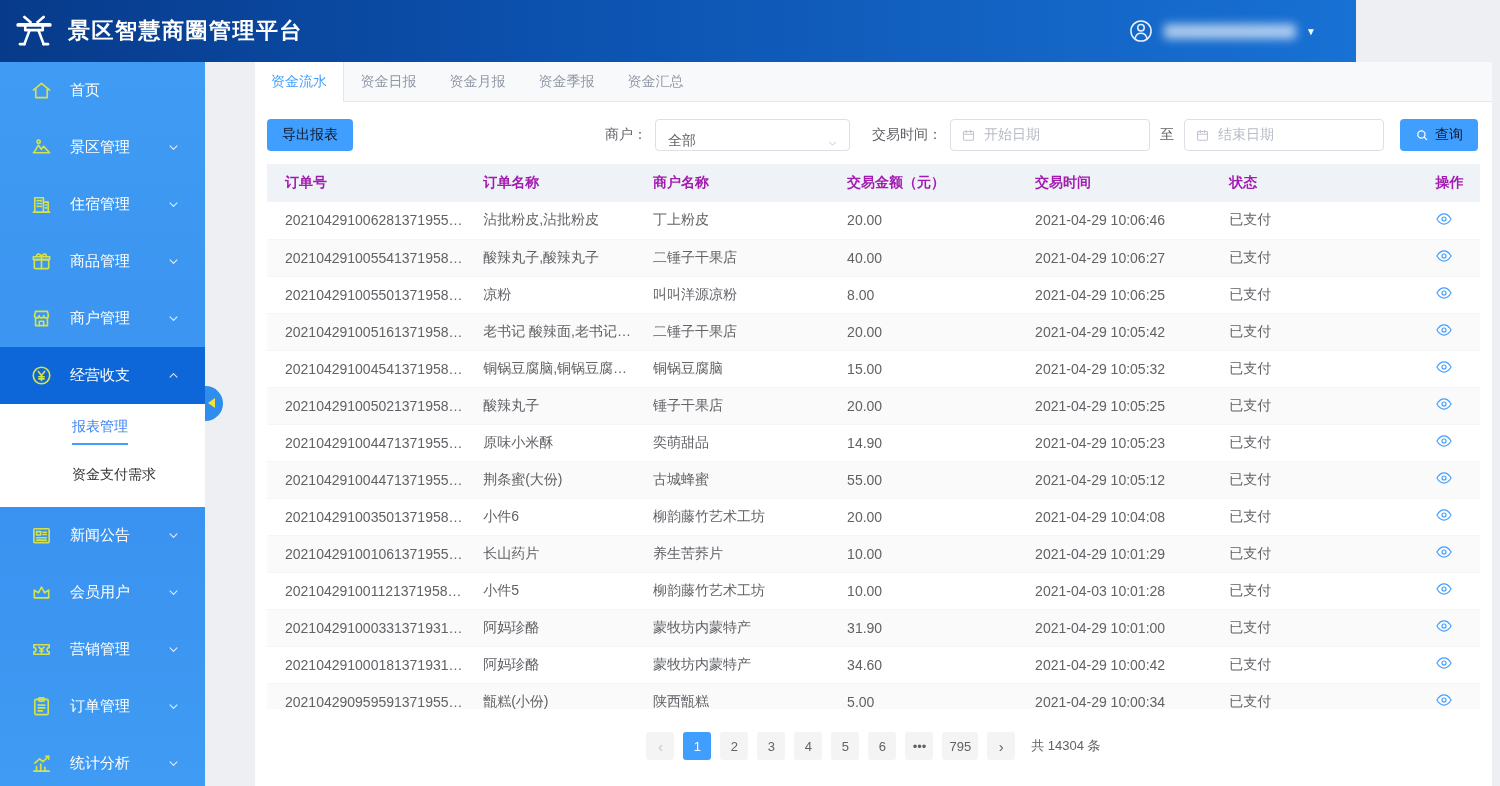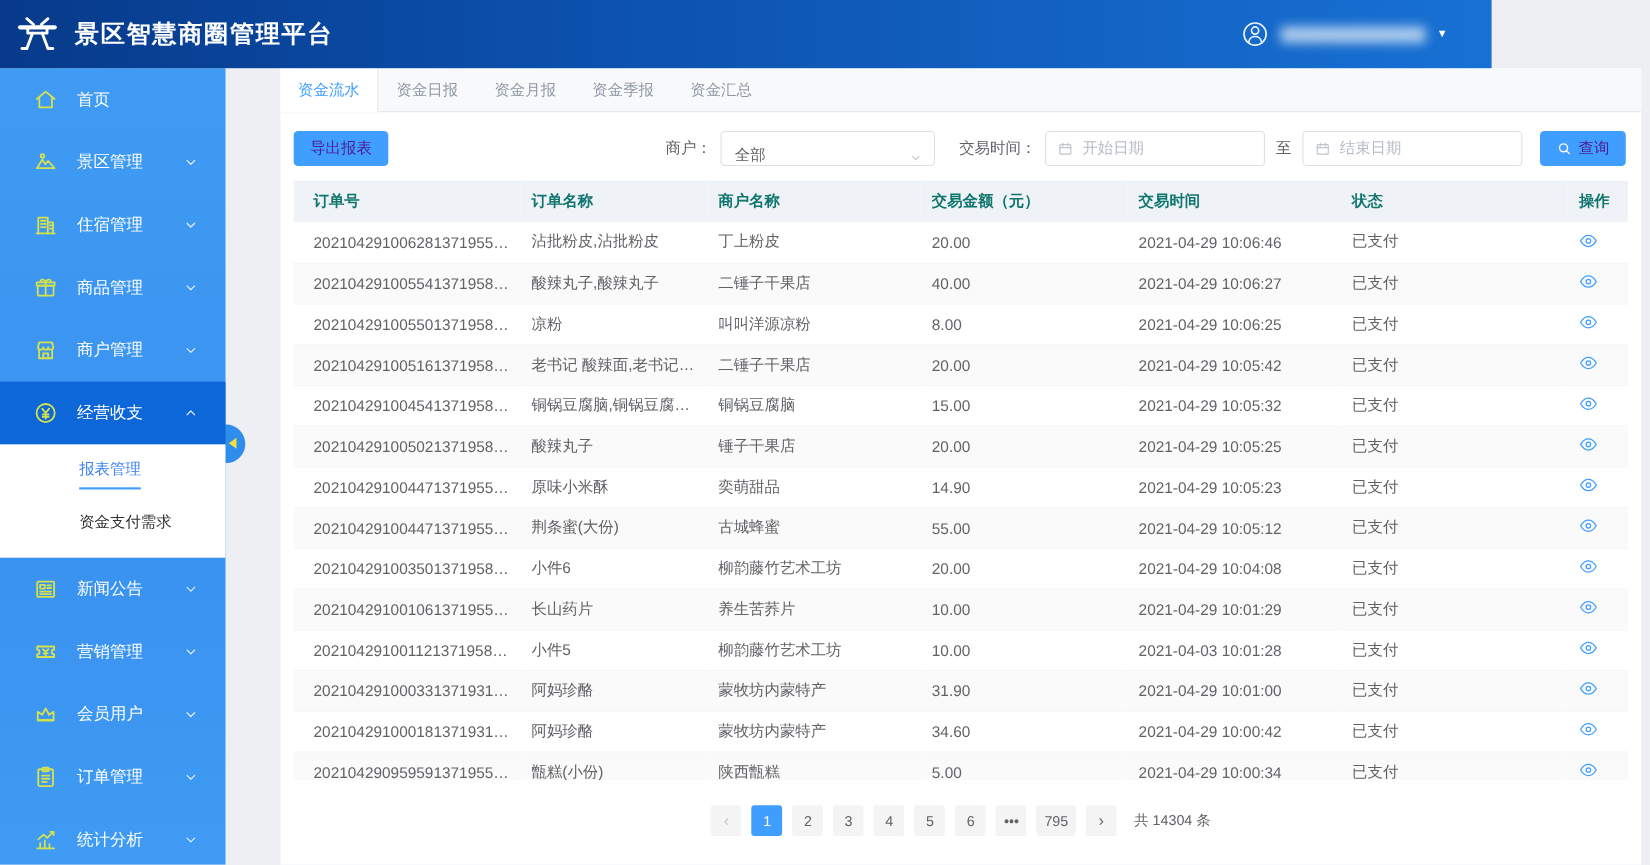--- a/index.html
+++ b/index.html
@@ -48,42 +48,42 @@
 
   .tabs { display:flex; height:40px; background:#f8f9fb;
     border-bottom:1px solid #e4e7ed; flex:none; }
   .tab { width:89px; display:flex; align-items:center; justify-content:center;
     font-size:14px; color:#8f98a6; cursor:pointer; position:relative; }
   .tab.active { background:#fff; color:#409eff; border-right:1px solid #e4e7ed; }
   .tab.active::after { content:""; position:absolute; left:0; right:0; bottom:-1px;
     height:1px; background:#fff; }
 
   .filter-row { display:flex; align-items:center; padding:17px 14px 13px 12px; flex:none; }
-  .btn-primary { display:flex; align-items:center; gap:6px; background:#409eff; color:#4c1d95;
+  .btn-primary { display:flex; align-items:center; gap:6px; background:#409eff; color:#0f172a;
     height:32px; padding:0 15px; border:none; border-radius:4px; font-size:14px; cursor:pointer;
     font-family:inherit; }
   .filter-right { margin-left:auto; display:flex; align-items:center; }
   .f-label { font-size:14px; color:#606266; margin-right:8px; }
   .select-box { width:195px; height:32px; border:1px solid #dcdfe6; border-radius:4px;
     display:flex; align-items:flex-end; padding:0 10px 0 12px; font-size:14px; color:#606266;
     background:#fff; cursor:pointer; margin-right:22px; }
   .select-box .sel-chev { margin-left:auto; width:13px; height:13px; color:#c0c4cc; }
   .date-box { width:200px; height:32px; border:1px solid #dcdfe6; border-radius:4px;
     display:flex; align-items:center; gap:8px; padding:0 10px; background:#fff; cursor:text; }
   .date-box .cal { width:15px; height:15px; color:#c0c4cc; flex:none; }
   .date-box .ph { font-size:14px; color:#b6bcc6; }
   .range-sep { margin:0 10px; font-size:14px; color:#606266; }
   .search-btn { margin-left:16px; }
   .search-btn .ic { width:14px; height:14px; color:#fff; }
 
   .table-wrap { flex:1; padding:0 12px; overflow:hidden; }
   table { width:100%; border-collapse:collapse; table-layout:fixed;
     font-size:14px; color:#606266; }
   thead th { background:#eff2f7; height:38px; text-align:left;
-    font-weight:bold; color:#0f766e; padding:0 10px; }
+    font-weight:bold; color:#a21caf; padding:0 10px; }
   thead th:first-child { padding-left:18px; }
   tbody td { height:37px; padding:0 10px; white-space:nowrap;
     overflow:hidden; text-overflow:ellipsis; border-bottom:1px solid #f4f5f7; }
   tbody td:first-child { padding-left:18px; }
   tbody tr:nth-child(even) { background:#fafafa; }
   col.c1{width:17%} col.c2{width:14%} col.c3{width:16%} col.c4{width:15.5%}
   col.c5{width:16%} col.c6{width:17%} col.c7{width:4.5%}
   .eye { width:18px; height:18px; color:#409eff; cursor:pointer; }
 
   .pagination { flex:none; display:flex; align-items:center; justify-content:center;
@@ -232,39 +232,39 @@
       <span class="menu-label">新闻公告</span>
       <span class="ic menu-chev">
         <svg viewBox="0 0 24 24">
           <path d="M6.5 9.5 12 15l5.5-5.5"></path>
         </svg>
       </span>
     </div>
     <div class="menu-item">
       <span class="ic menu-icon">
         <svg viewBox="0 0 24 24">
+          <path d="M4.5 17.5v-8l4.3 2.8L12 6.3l3.2 6 4.3-2.8v8z"></path>
+          <path d="M4.5 17.5h15"></path>
+        </svg>
+      </span>
+      <span class="menu-label">会员用户</span>
+      <span class="ic menu-chev">
+        <svg viewBox="0 0 24 24">
+          <path d="M6.5 9.5 12 15l5.5-5.5"></path>
+        </svg>
+      </span>
+    </div>
+    <div class="menu-item">
+      <span class="ic menu-icon">
+        <svg viewBox="0 0 24 24">
           <path d="M4 7h16v3a2.2 2.2 0 0 0 0 4.4V17H4v-2.6A2.2 2.2 0 0 0 4 10z"></path>
           <path d="M9.4 9.6 12 12.2l2.6-2.6M12 12.2v3.8M10.1 13.6h3.8"></path>
         </svg>
       </span>
       <span class="menu-label">营销管理</span>
-      <span class="ic menu-chev">
-        <svg viewBox="0 0 24 24">
-          <path d="M6.5 9.5 12 15l5.5-5.5"></path>
-        </svg>
-      </span>
-    </div>
-    <div class="menu-item">
-      <span class="ic menu-icon">
-        <svg viewBox="0 0 24 24">
-          <path d="M4.5 17.5v-8l4.3 2.8L12 6.3l3.2 6 4.3-2.8v8z"></path>
-          <path d="M4.5 17.5h15"></path>
-        </svg>
-      </span>
-      <span class="menu-label">会员用户</span>
       <span class="ic menu-chev">
         <svg viewBox="0 0 24 24">
           <path d="M6.5 9.5 12 15l5.5-5.5"></path>
         </svg>
       </span>
     </div>
     <div class="menu-item">
       <span class="ic menu-icon">
         <svg viewBox="0 0 24 24">
           <rect x="5" y="4.5" width="14" height="16" rx="1.5"></rect>

